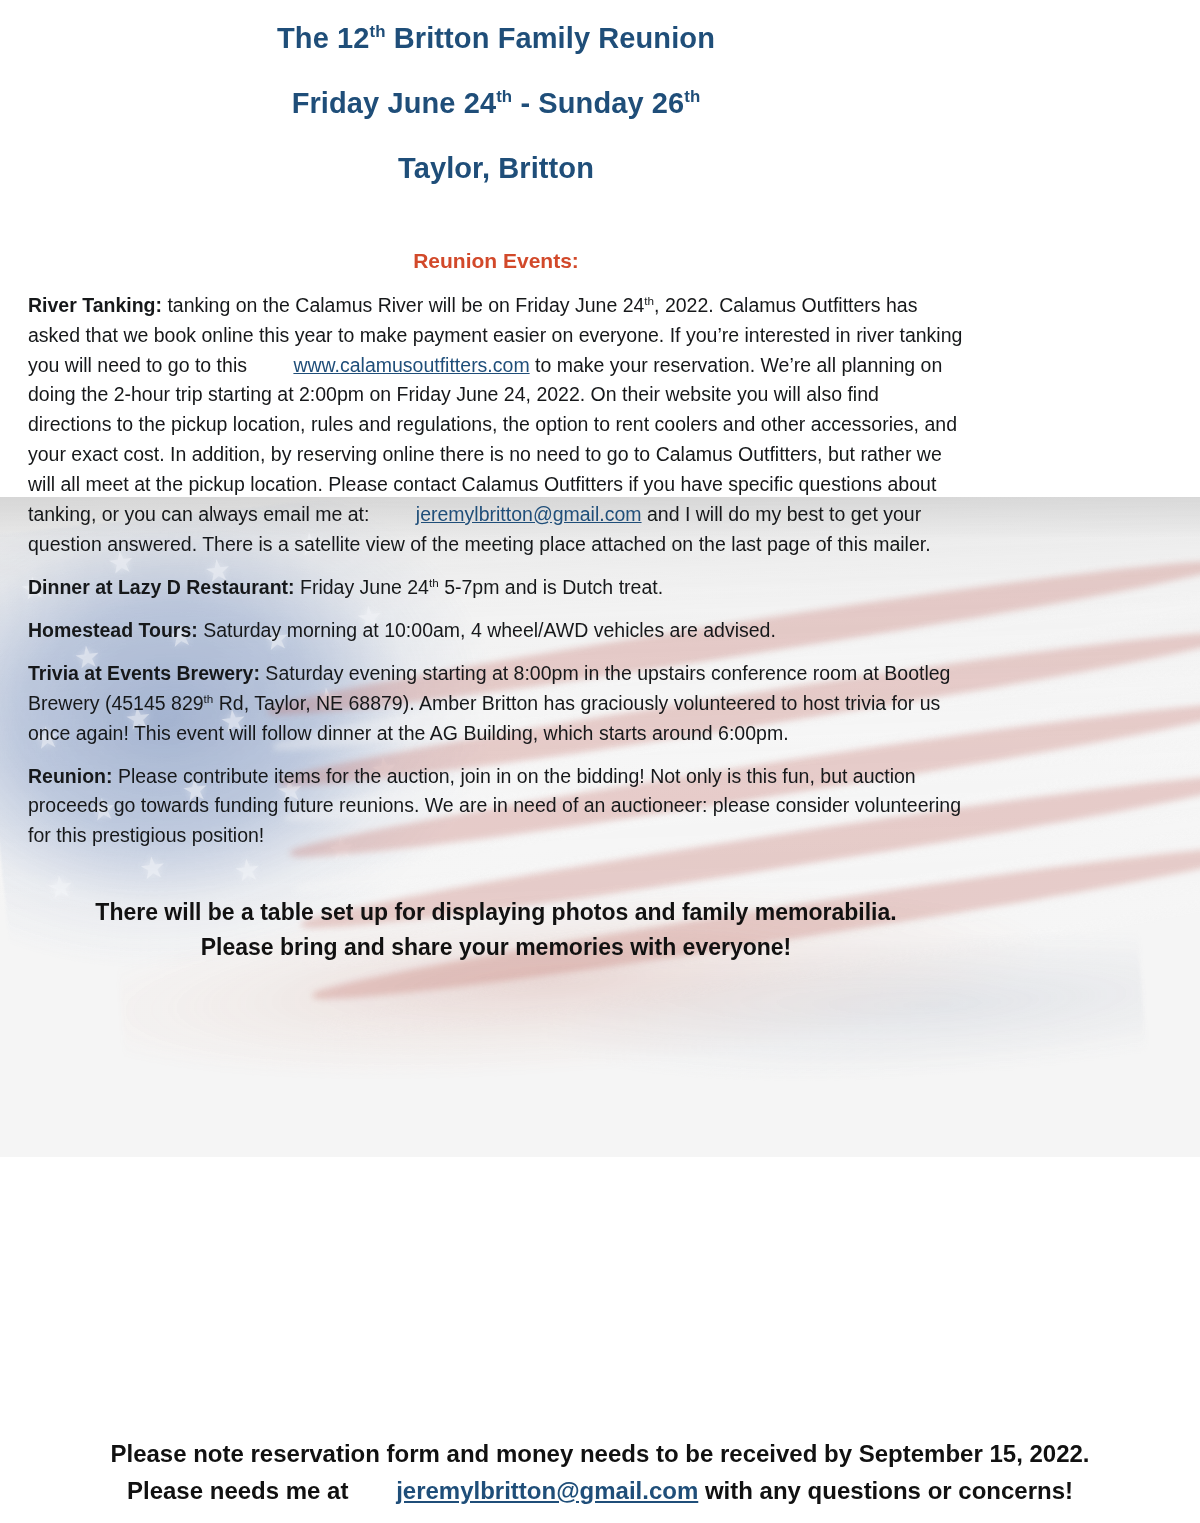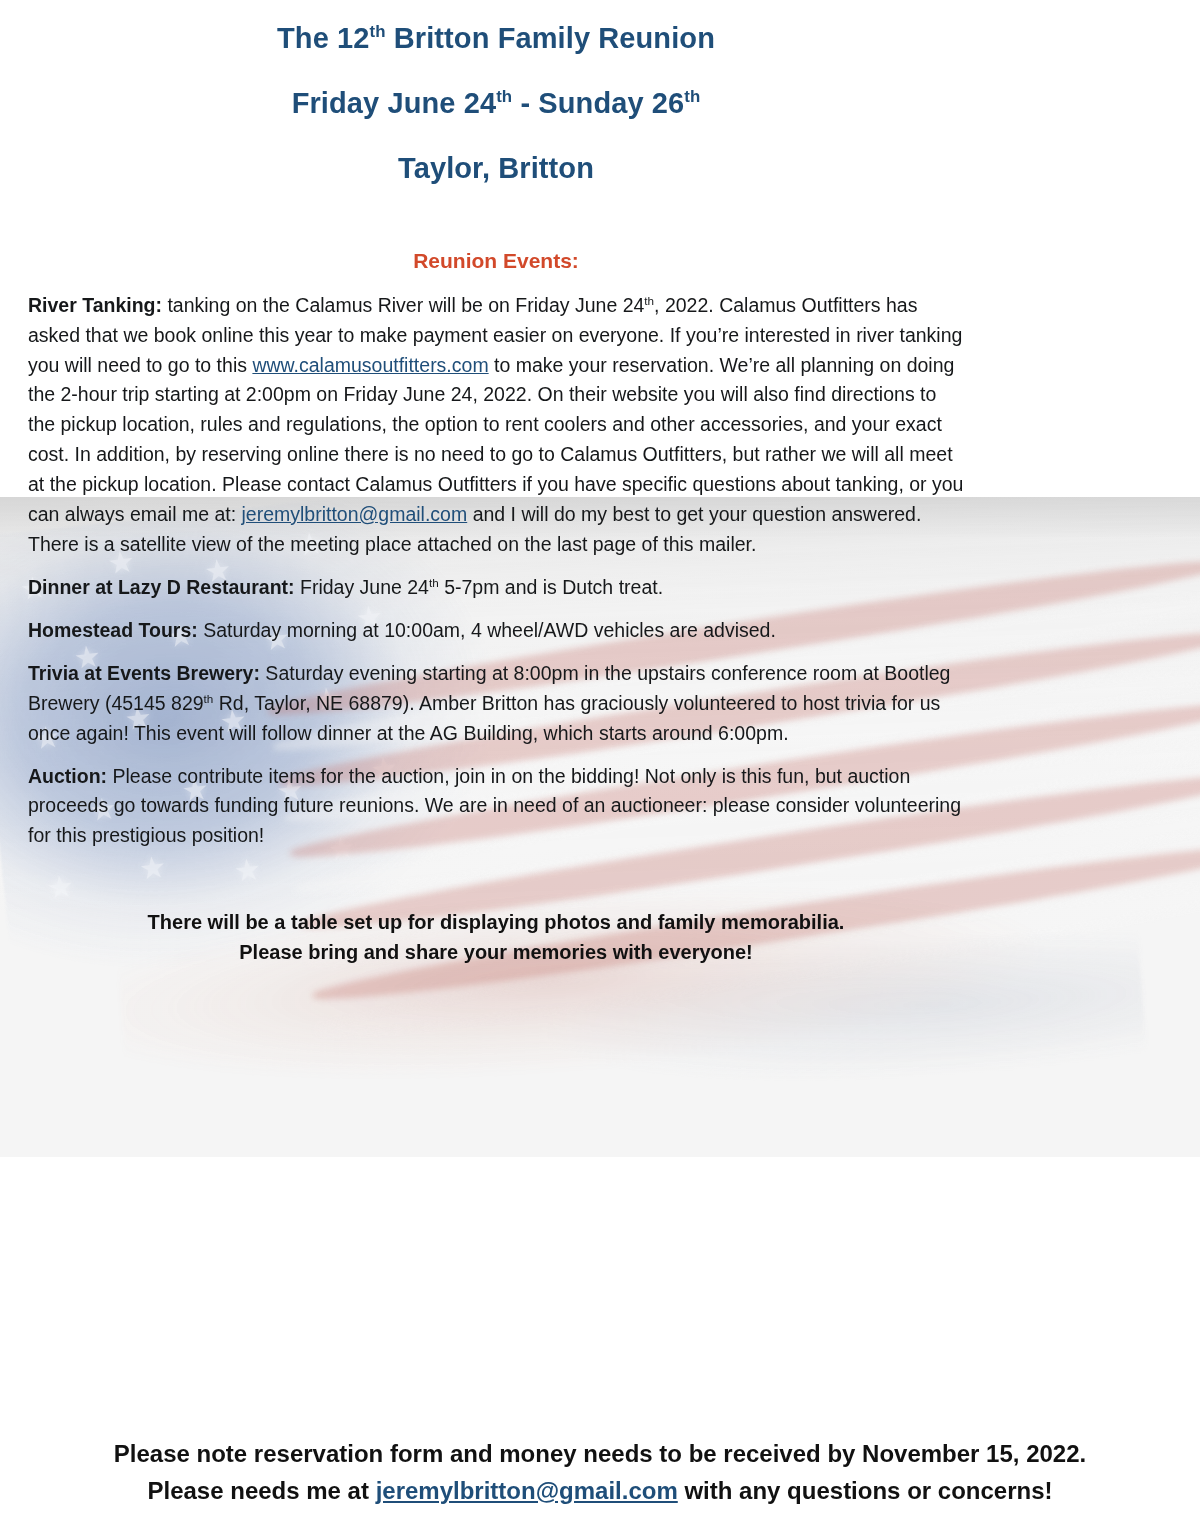--- a/index.html
+++ b/index.html
@@ -131,28 +131,29 @@
   }
   .para.tight { margin-bottom: 13px; }
   .lead {
     font-weight: bold;
   }
   .para sup { font-size: 0.6em; vertical-align: super; }
 
   a.link {
     color: #1f4e79;
     text-decoration: underline;
+    margin-left: 41px;
   }
   a.link.mail { color: #1f4e79; }
 
   .memorabilia {
-    margin-top: 56px;
-    text-align: center;
-    font-weight: bold;
-    font-size: 20px;
+    margin-top: 44px;
+    text-align: center;
+    font-weight: bold;
+    font-size: 23px;
     line-height: 1.52;
     color: #111;
   }
 
   .footer {
     position: absolute;
     left: 28px;
     right: 28px;
     bottom: 14px;
     z-index: 2;
@@ -222,25 +223,25 @@
   <div class="events-heading">Reunion Events:</div>
 
   <p class="para"><span class="lead">River Tanking:</span><span> tanking on the Calamus River will be on Friday June 24</span><sup>th</sup><span>, 2022. Calamus Outfitters has asked that we book online this year to make payment easier on everyone. If you’re interested in river tanking you will need to go to this </span><a class="link" href="#">www.calamusoutfitters.com</a><span> to make your reservation. We’re all planning on doing the 2-hour trip starting at 2:00pm on Friday June 24, 2022. On their website you will also find directions to the pickup location, rules and regulations, the option to rent coolers and other accessories, and your exact cost. In addition, by reserving online there is no need to go to Calamus Outfitters, but rather we will all meet at the pickup location. Please contact Calamus Outfitters if you have specific questions about tanking, or you can always email me at: </span><a class="link mail" href="#">jeremylbritton@gmail.com</a><span> and I will do my best to get your question answered. There is a satellite view of the meeting place attached on the last page of this mailer.</span></p>
 
   <p class="para tight"><span class="lead">Dinner at Lazy D Restaurant:</span><span> Friday June 24</span><sup>th</sup><span> 5-7pm and is Dutch treat.</span></p>
 
   <p class="para tight"><span class="lead">Homestead Tours:</span><span> Saturday morning at 10:00am, 4 wheel/AWD vehicles are advised.</span></p>
 
   <p class="para tight"><span class="lead">Trivia at Events Brewery:</span><span> Saturday evening starting at 8:00pm in the upstairs conference room at Bootleg Brewery (45145 829</span><sup>th</sup><span> Rd, Taylor, NE 68879). Amber Britton has graciously volunteered to host trivia for us once again! This event will follow dinner at the AG Building, which starts around 6:00pm.</span></p>
 
-  <p class="para tight"><span class="lead">Auction:</span><span> Please contribute items for the auction, join in on the bidding! Not only is this fun, but auction proceeds go towards funding future reunions. We are in need of an auctioneer: please consider volunteering for this prestigious position!</span></p>
+  <p class="para tight"><span class="lead">Reunion:</span><span> Please contribute items for the auction, join in on the bidding! Not only is this fun, but auction proceeds go towards funding future reunions. We are in need of an auctioneer: please consider volunteering for this prestigious position!</span></p>
 
   <div class="memorabilia">
     <div>There will be a table set up for displaying photos and family memorabilia.</div>
     <div>Please bring and share your memories with everyone!</div>
   </div>
 
 </div>
 
 <div class="footer">
-  <div>Please note reservation form and money needs to be received by November 15, 2022.</div>
+  <div>Please note reservation form and money needs to be received by September 15, 2022.</div>
   <div><span>Please needs me at </span><a class="link" href="#">jeremylbritton@gmail.com</a><span> with any questions or concerns!</span></div>
 </div>
 
 </body></html>

